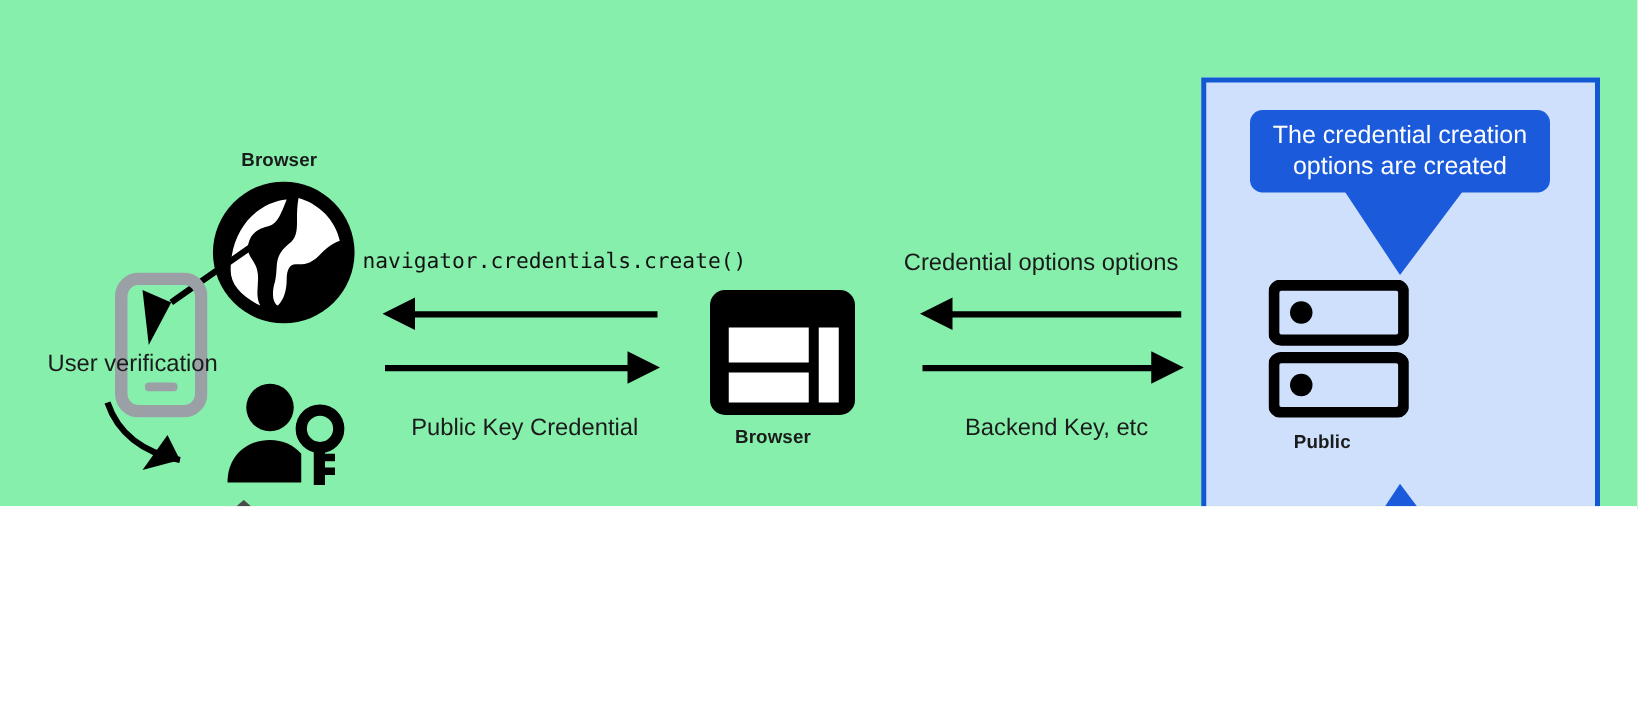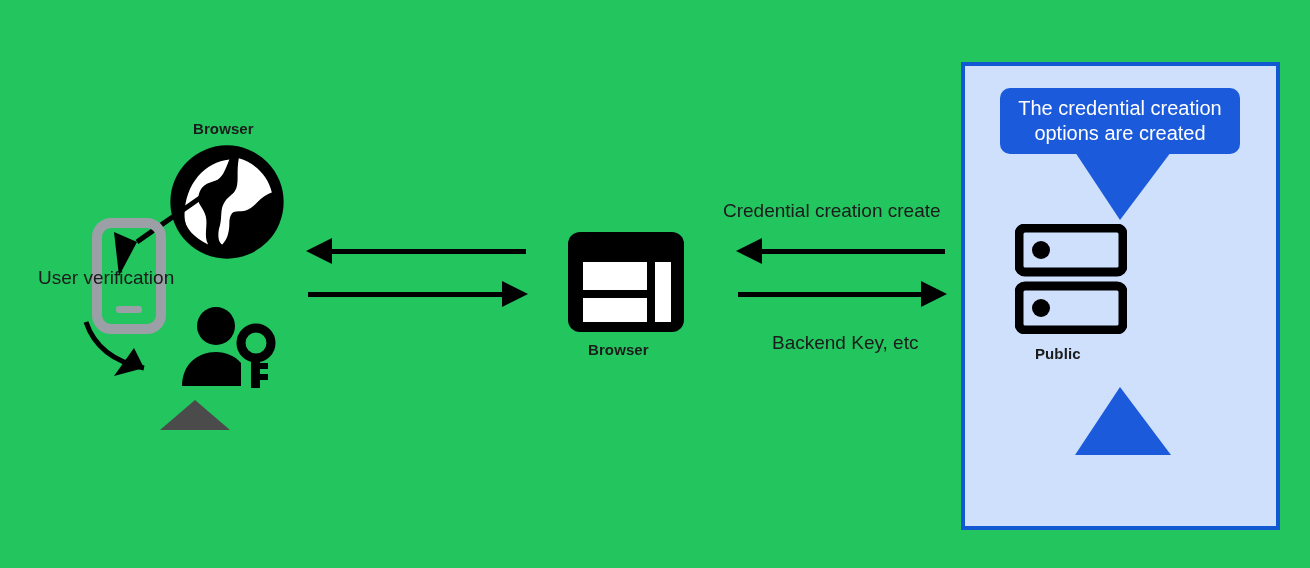--- a/index.html
+++ b/index.html
@@ -7,22 +7,22 @@
     padding: 0;
     background: #ffffff;
   }
   body {
     font-family: "Liberation Sans", sans-serif;
     -webkit-font-smoothing: antialiased;
   }
   #canvas {
     position: relative;
     width: 1310px;
-    height: 568px;
-    background: #22c55e;
+    height: 405px;
+    background: #86efac;
     overflow: hidden;
   }
   .abs { position: absolute; }
 
   
   .label {
     font-family: "Liberation Sans", sans-serif;
     color: #1b1b1b;
     white-space: nowrap;
     line-height: 1.15;
@@ -133,21 +133,21 @@
   <svg class="icon" style="left:95px; top:180px;" width="130" height="100" viewBox="0 0 130 100">
     <path d="M122 6 C100 22 70 42 42 62" fill="none" stroke="#000000" stroke-width="5"></path>
     <polygon points="42,62 24,96 19,52" fill="#000000"></polygon>
   </svg>
 
   <svg class="icon" style="left:92px; top:218px;" width="74" height="116" viewBox="0 0 74 116">
     <rect x="5" y="5" width="64" height="106" rx="14" ry="14" fill="none" stroke="#9aa0a6" stroke-width="10"></rect>
     <rect x="24" y="88" width="26" height="7" rx="3" ry="3" fill="#9aa0a6"></rect>
   </svg>
 
-  <div class="abs label label-plain" style="left:38px; top:267px;">User verification</div>
+  <div class="abs label label-plain" style="left:38px; top:281px;">User verification</div>
 
   <svg class="icon" style="left:78px; top:318px;" width="120" height="66" viewBox="0 0 120 66">
     <path d="M8 4 C16 28 36 44 66 50" fill="none" stroke="#000000" stroke-width="5"></path>
     <polygon points="66,50 36,58 56,30" fill="#000000"></polygon>
   </svg>
 
   <svg class="icon" style="left:178px; top:306px;" width="104" height="82" viewBox="0 0 104 82">
     <circle cx="38" cy="20" r="19" fill="#000000"></circle>
     <path d="M4 80 C4 58 20 46 38 46 C48 46 57 50 63 57 L63 80 Z" fill="#000000"></path>
     <circle cx="78" cy="37" r="15" fill="none" stroke="#000000" stroke-width="9"></circle>
@@ -163,29 +163,31 @@
 
   <svg class="icon" style="left:566px; top:230px;" width="120" height="104" viewBox="0 0 120 104">
     <rect x="2" y="2" width="116" height="100" rx="12" ry="12" fill="#000000"></rect>
     <rect x="17" y="32" width="64" height="28" fill="#ffffff"></rect>
     <rect x="17" y="68" width="64" height="24" fill="#ffffff"></rect>
     <rect x="89" y="32" width="16" height="60" fill="#ffffff"></rect>
   </svg>
 
   <div class="abs label label-bold" style="left:588px; top:341px;">Browser</div>
 
+  <div class="abs label label-mono" style="left:290px; top:200px;">navigator.credentials.create()</div>
 
   <div class="arrow-line" style="left:330px; top:249px; width:196px;"></div>
   <div class="arrow-head head-left" style="left:306px; top:238px;"></div>
 
   <div class="arrow-line" style="left:308px; top:292px; width:196px;"></div>
   <div class="arrow-head head-right" style="left:502px; top:281px;"></div>
 
+  <div class="abs label label-plain" style="left:329px; top:332px;">Public Key Credential</div>
 
-  <div class="abs label label-plain" style="left:723px; top:200px;">Credential creation create</div>
+  <div class="abs label label-plain" style="left:723px; top:200px;">Credential options options</div>
 
   <div class="arrow-line" style="left:760px; top:249px; width:185px;"></div>
   <div class="arrow-head head-left" style="left:736px; top:238px;"></div>
 
   <div class="arrow-line" style="left:738px; top:292px; width:185px;"></div>
   <div class="arrow-head head-right" style="left:921px; top:281px;"></div>
 
   <div class="abs label label-plain" style="left:772px; top:332px;">Backend Key, etc</div>
 
 </div>

